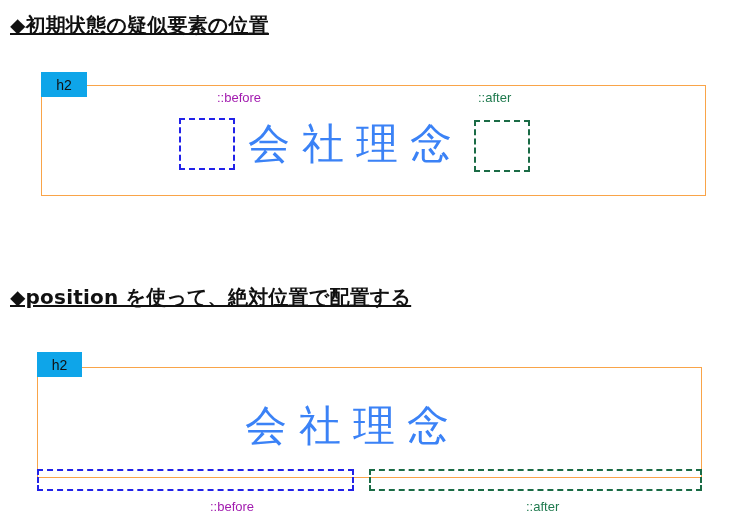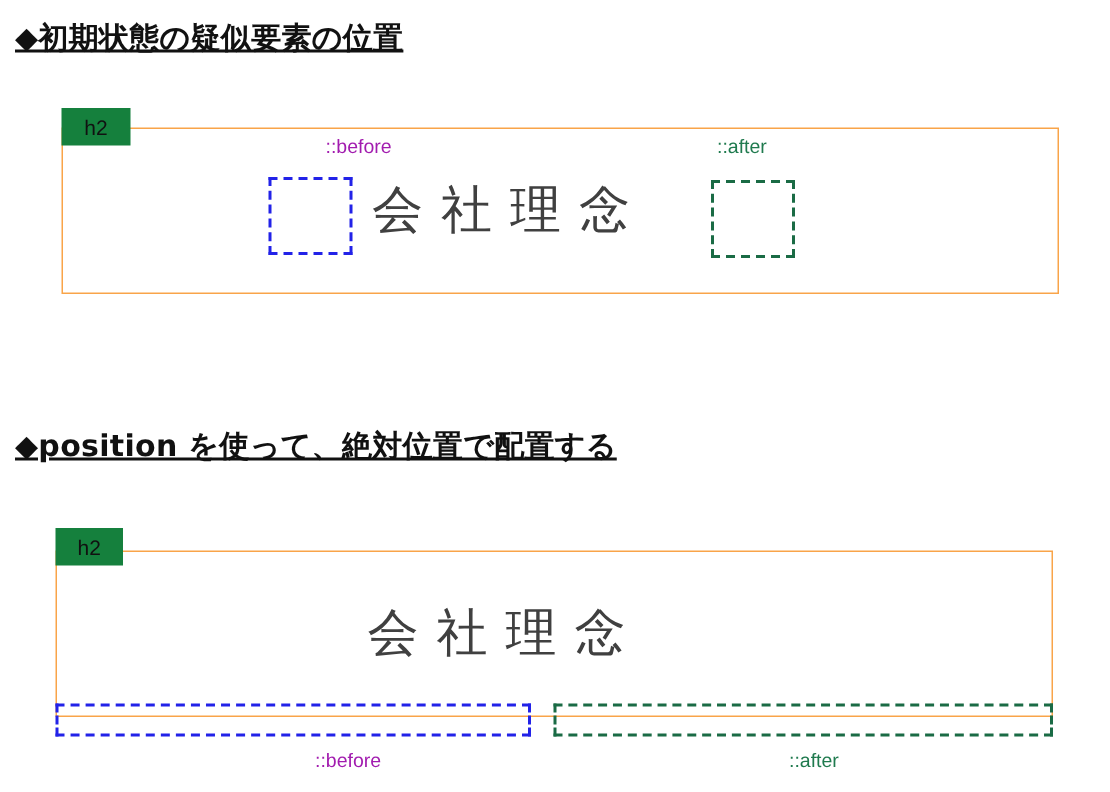--- a/index.html
+++ b/index.html
@@ -7,26 +7,26 @@
     width:740px; height:528px; background:#ffffff; position:relative; overflow:hidden;
     font-family: "DejaVu Sans", "Liberation Sans", sans-serif; color:#111;
   }
   .section-title {
     position:absolute; font-size:20px; font-weight:bold; color:#111; white-space:nowrap; letter-spacing:0.2px;text-decoration:underline;
   }
   .h2-box {
     position:absolute; border:1.5px solid #f9a449; box-sizing:border-box;
   }
   .h2-tag {
-    position:absolute; background:#15803d; color:#111; font-size:14px;
+    position:absolute; background:#0ea5e9; color:#111; font-size:14px;
     display:flex; align-items:center; justify-content:center; box-sizing:border-box;
     font-family:"Liberation Sans", sans-serif;
   }
   .heading-text {
-    position:absolute; font-size:34px; color:#404040; letter-spacing:12px; white-space:nowrap; line-height:1;
+    position:absolute; font-size:42px; color:#3b82f6; letter-spacing:12px; white-space:nowrap; line-height:1;
   }
   .pseudo-box {
     position:absolute; box-sizing:border-box;
   }
   .pseudo-before { border:2.5px dashed #2222e8; }
   .pseudo-after { border:2.5px dashed #1a6b45; }
   .pseudo-label {
     position:absolute; font-size:13px; white-space:nowrap; font-family:"Liberation Sans", sans-serif;
   }
   .label-before { color:#a21caf;margin-left:38px; }

